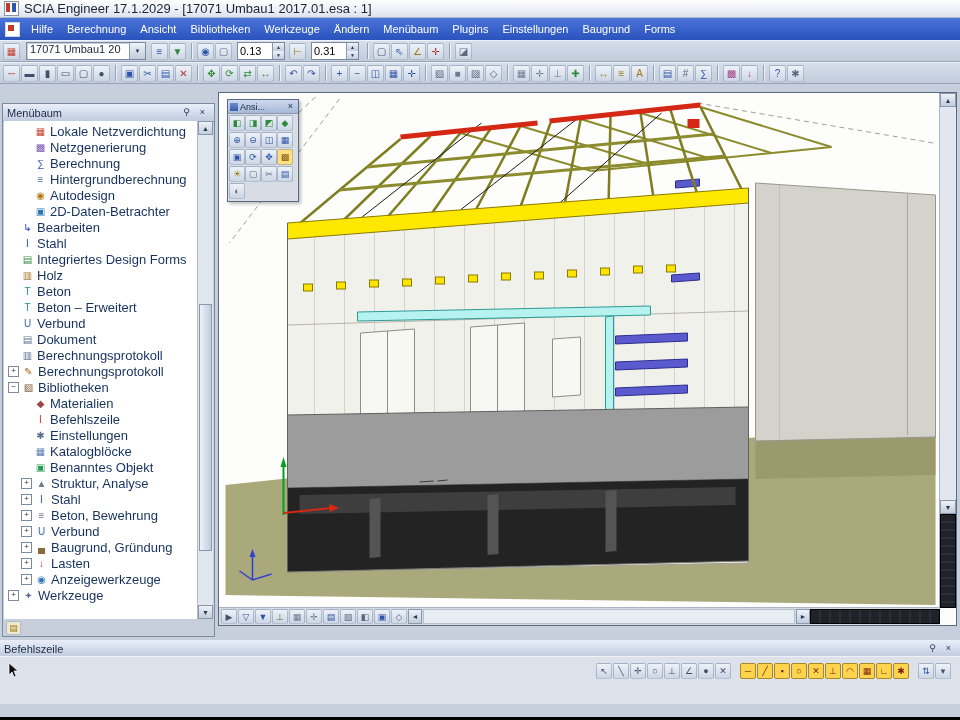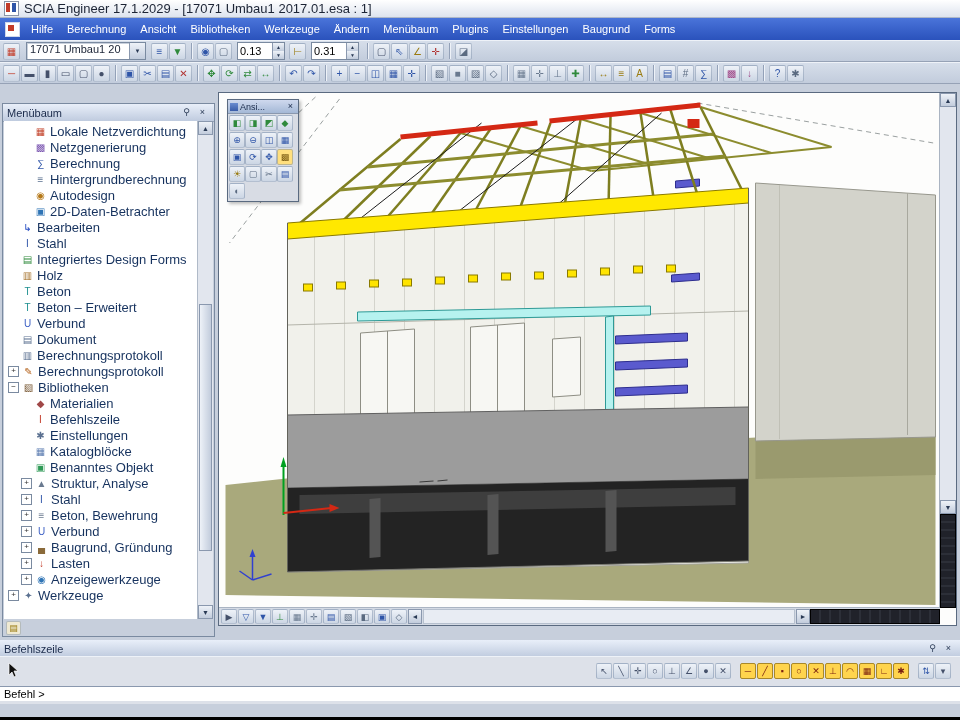--- a/index.html
+++ b/index.html
@@ -603,18 +603,17 @@
             <span class="ticon" style="color: rgb(122, 31, 16);">◠</span>
             <span class="ticon" style="color: rgb(122, 31, 16);">▦</span>
             <span class="ticon" style="color: rgb(122, 31, 16);">∟</span>
             <span class="ticon" style="color: rgb(122, 31, 16);">✱</span>
           </div>
         <div class="iconrow">
             <span class="ticon" style="color: rgb(47, 85, 168);">⇅</span>
             <span class="ticon" style="color: rgb(68, 80, 106);">▾</span>
           </div>
       </div>
-      <div class="cmd-input">Befehl &gt;</div>
     </div>
     <div class="blackbar"></div>
   </div>
 
 </div>
 
 </body></html>

